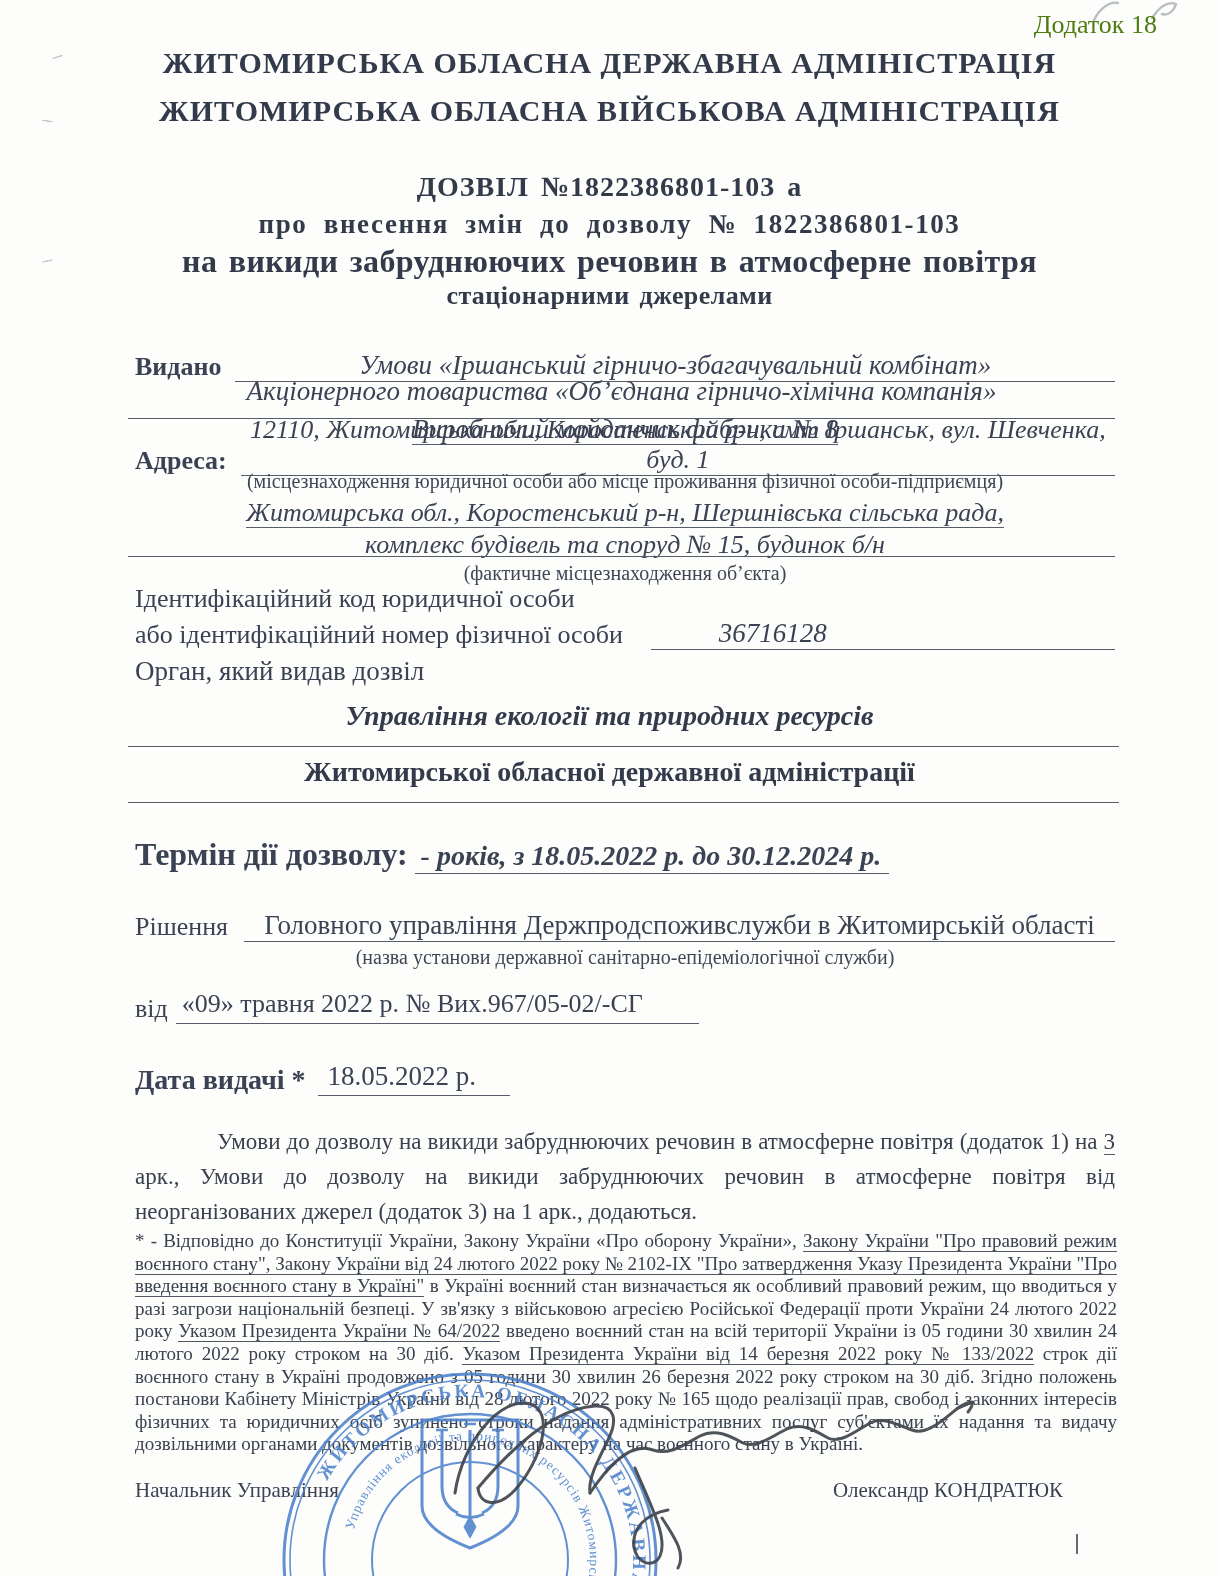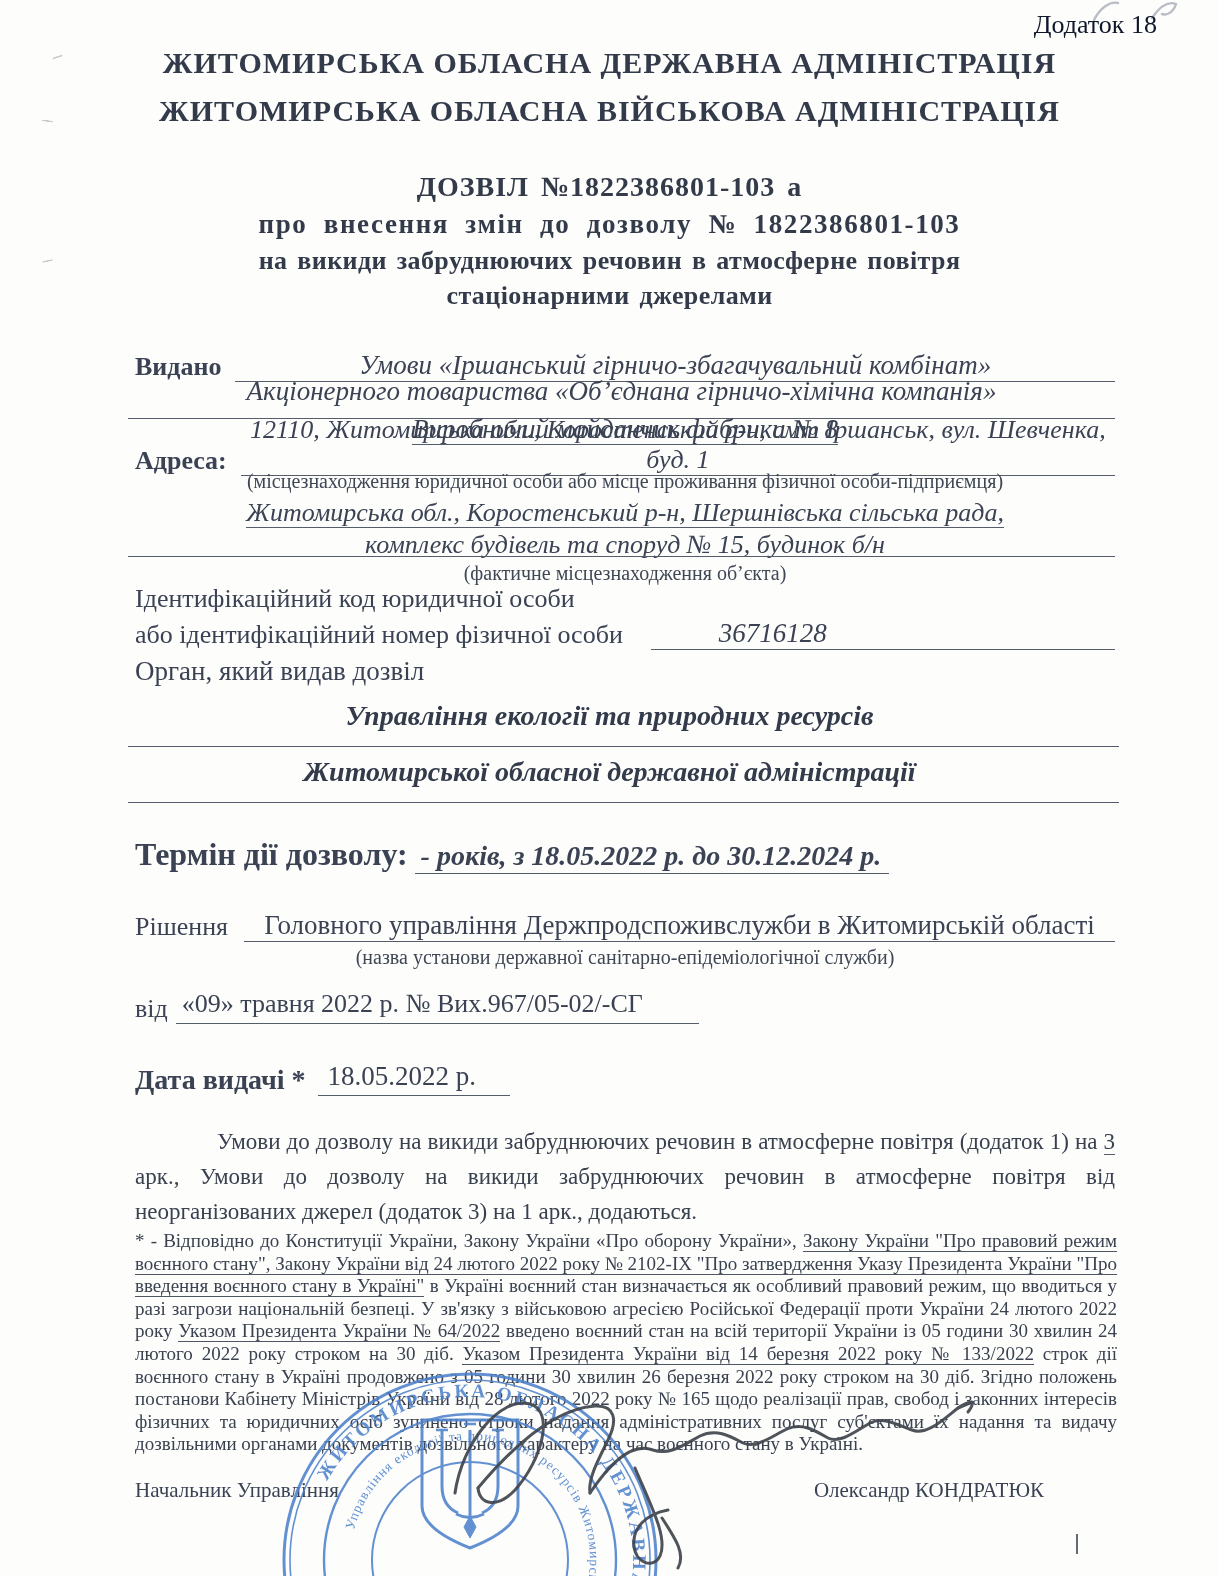--- a/index.html
+++ b/index.html
@@ -8,29 +8,29 @@
     width:1219px;height:1576px;
     background:#fdfdfc;
     overflow:hidden;
     font-family:"Liberation Serif","DejaVu Serif",serif;
     color:#3a4253;
   }
   .abs{position:absolute;}
   .center{text-align:center;}
   .it{font-style:italic;}
   
-  .appendix{top:10px;right:62px;font-size:26px;color:#0f172a;}
+  .appendix{top:10px;right:62px;font-size:26px;color:#4d7c0f;}
   
   .org1{top:46px;left:0;width:100%;font-size:30px;font-weight:bold;letter-spacing:1px;color:#333b4b;}
   .org2{top:94px;left:0;width:100%;font-size:30px;font-weight:bold;letter-spacing:1px;color:#333b4b;}
   
   .title{top:168px;left:60px;right:60px;font-weight:bold;color:#333b4b;}
   .title .t1{font-size:28px;letter-spacing:1px;word-spacing:4px;line-height:38px;}
   .title .t2{font-size:27px;letter-spacing:1.6px;word-spacing:8px;line-height:37px;}
-  .title .t3{font-size:26px;letter-spacing:.4px;word-spacing:3px;line-height:36px;}
+  .title .t3{font-size:32px;letter-spacing:.4px;word-spacing:3px;line-height:36px;}
   .title .t4{font-size:26px;letter-spacing:.4px;word-spacing:3px;line-height:34px;}
   
   .lbl{font-size:26px;font-weight:bold;white-space:nowrap;}
   .lbl-reg{font-size:26px;white-space:nowrap;}
   .field{border-bottom:1.6px solid #565d6a;flex:1;text-align:center;font-style:italic;font-size:27px;}
   .row{display:flex;align-items:flex-end;gap:14px;}
   .rule{border-bottom:1.6px solid #565d6a;}
   .ulspan{border-bottom:1.6px solid #565d6a;}
   .cap{font-size:20px;color:#3f4755;}
   .vydano{top:338px;left:135px;right:104px;height:44px;}
@@ -44,21 +44,21 @@
   .rule-actual{top:556px;left:128px;right:104px;height:0;}
   .cap2{top:552px;left:135px;right:104px;}
   
   .idl1{top:584px;left:135px;font-size:26px;}
   .idrow{top:610px;left:135px;right:104px;height:40px;}
   .idfield{flex:1;border-bottom:1.6px solid #565d6a;font-style:italic;font-size:27px;text-align:left;padding-left:68px;margin-left:14px;}
   
   .organ{top:656px;left:135px;font-size:27px;}
   .auth1{top:700px;left:0;width:100%;font-size:28px;font-weight:bold;font-style:italic;color:#333b4b;}
   .rule-a1{top:746px;left:128px;right:100px;}
-  .auth2{top:756px;left:0;width:100%;font-size:28px;font-weight:bold;font-style:italic;color:#333b4b;}
+  .auth2{top:756px;left:0;width:100%;font-size:28px;font-weight:bold;color:#333b4b;}
   .rule-a2{top:802px;left:128px;right:100px;}
   
   .termin{top:836px;left:135px;right:104px;font-size:28px;}
   .termin .lbl{font-size:32px;}
   .termin .ulspan{font-weight:bold;font-style:italic;padding:0 8px 2px 6px;}
   
   .rish{top:900px;left:135px;right:104px;height:42px;gap:16px;}
   .rish .field{font-size:27px;font-style:normal;}
   .cap3{top:946px;left:135px;right:104px;}
   .vidrow{top:984px;left:135px;right:104px;height:40px;font-size:26px;display:flex;align-items:flex-end;gap:8px;}
@@ -68,21 +68,21 @@
   .datarow .lbl{font-size:28px;}
   .datarow .ulspan{font-size:27px;padding:0 34px 3px 10px;}
   
   .conditions{top:1124px;left:135px;right:104px;font-size:23px;line-height:35px;text-align:justify;text-indent:82px;color:#39414f;}
   .conditions .u{border-bottom:1.4px solid #565d6a;}
   
   .footnote{top:1230px;left:135px;right:102px;font-size:19px;line-height:22.6px;text-align:justify;color:#3a4250;}
   .footnote .u{border-bottom:1.2px solid #505764;}
   
   .signrow{top:1478px;left:135px;right:104px;display:flex;justify-content:space-between;align-items:flex-start;font-size:21px;z-index:1;}
-  .signer{margin-right:71px;}
+  .signer{margin-right:52px;}
   
   .pagemark{top:1534px;left:1076px;width:2.4px;height:20px;background:#49505d;opacity:.85;}
   
   .speck{position:absolute;border-top:2.2px solid #9aa1ab;width:11px;opacity:.55;border-radius:40%;}
   .sp1{top:56px;left:52px;transform:rotate(-18deg);}
   .sp2{top:120px;left:42px;transform:rotate(8deg);}
   .sp3{top:260px;left:42px;transform:rotate(-12deg);}
   svg{display:block;}
   .stamp-svg{position:absolute;left:268px;top:1368px;z-index:2;opacity:.88;pointer-events:none;}
   .sig-svg{position:absolute;left:400px;top:1368px;z-index:3;pointer-events:none;}

